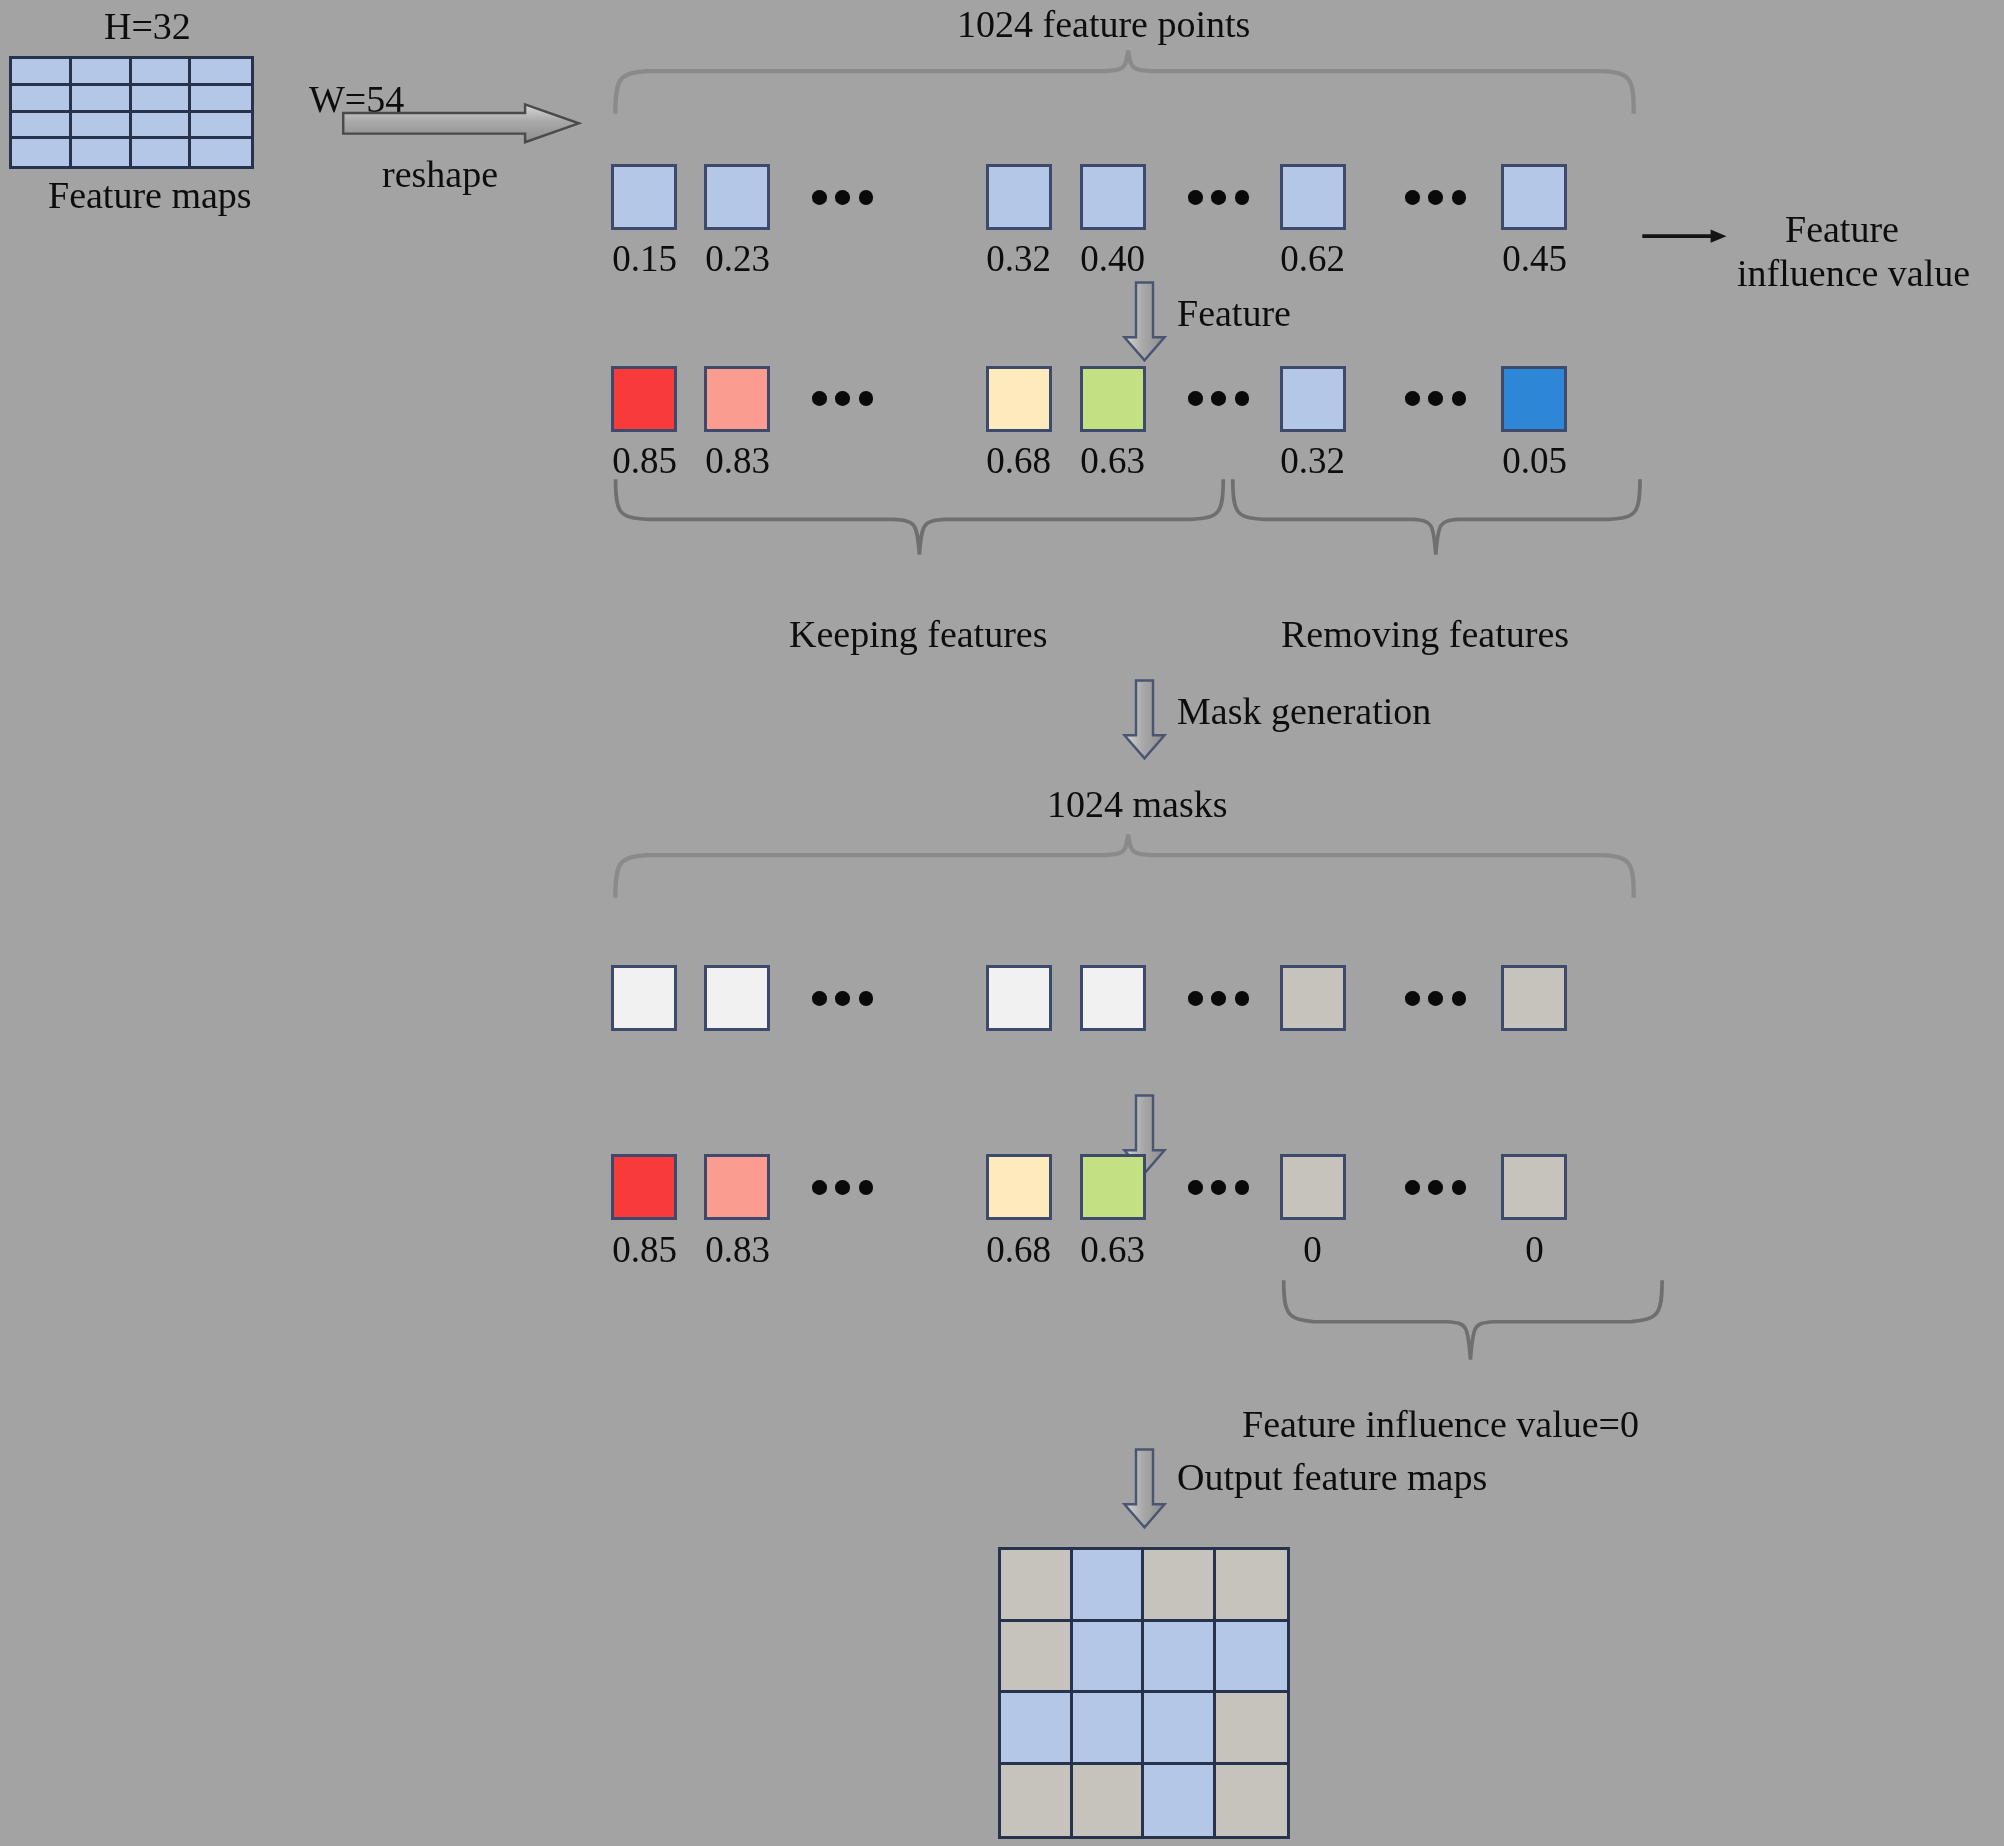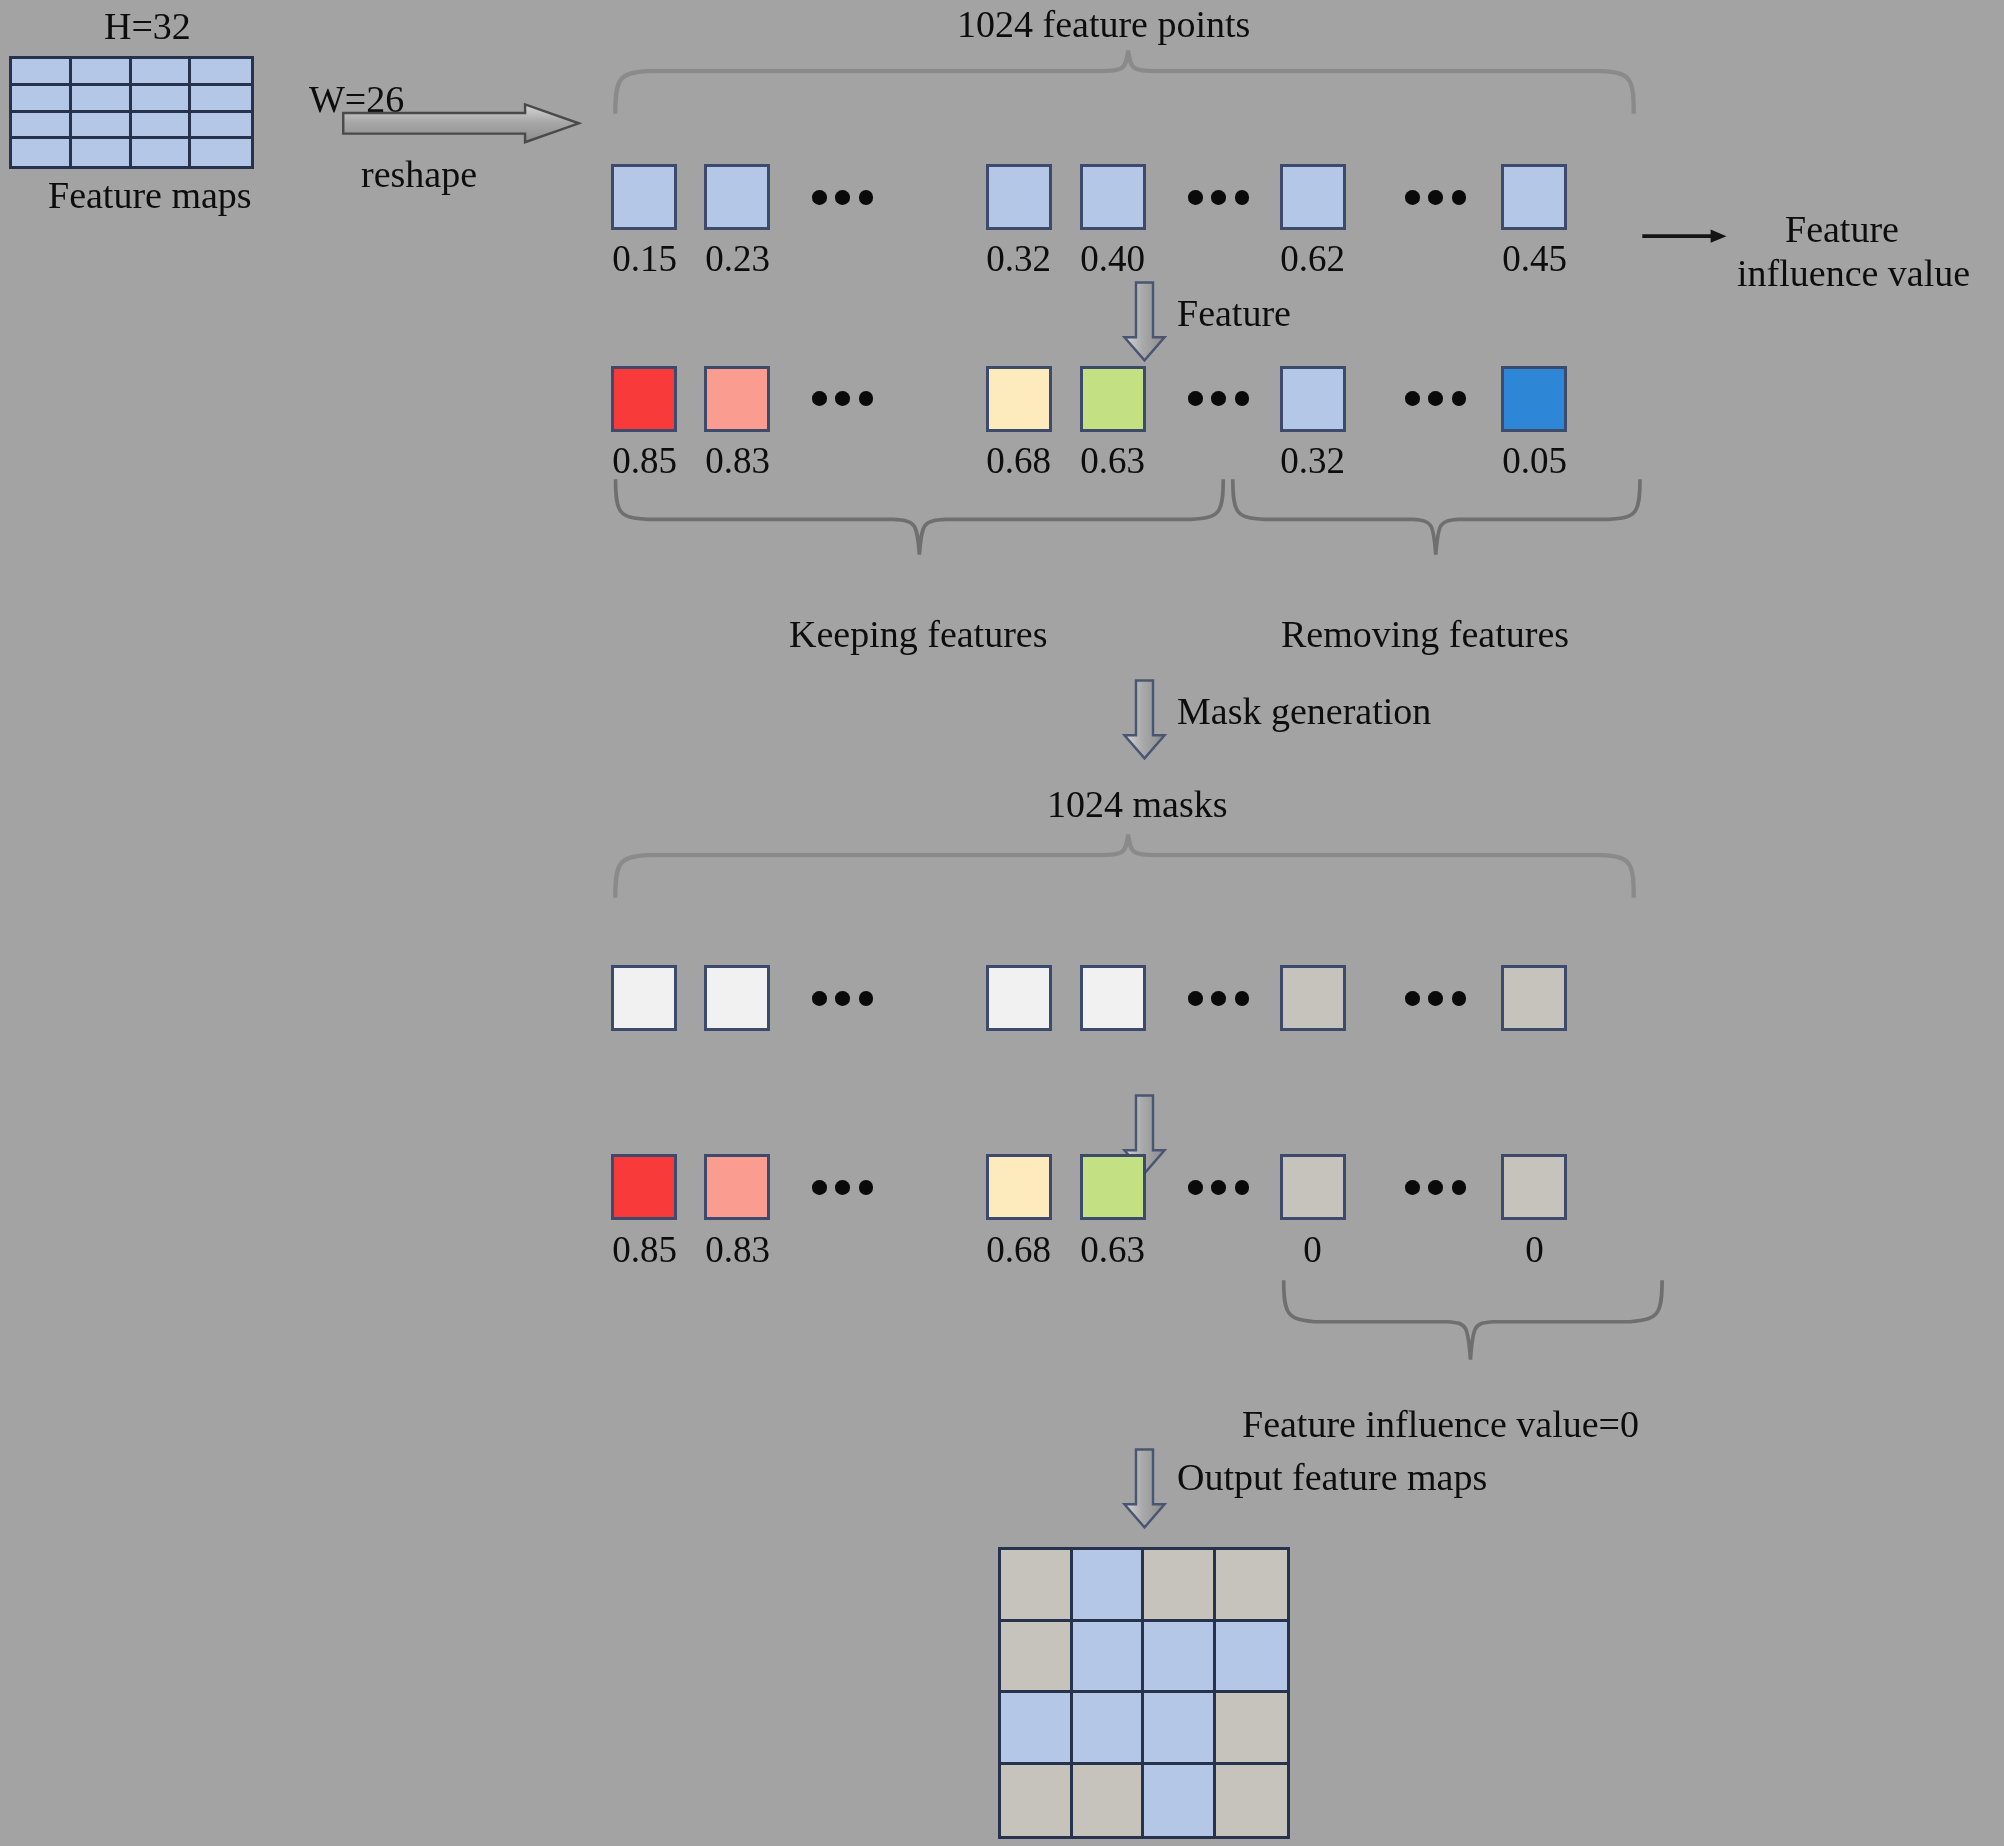--- a/index.html
+++ b/index.html
@@ -92,36 +92,36 @@
       <div style="background: rgb(180, 199, 231);"></div>
       <div style="background: rgb(180, 199, 231);"></div>
       <div style="background: rgb(180, 199, 231);"></div>
       <div style="background: rgb(180, 199, 231);"></div>
       <div style="background: rgb(180, 199, 231);"></div>
       <div style="background: rgb(180, 199, 231);"></div>
     </div>
 
   <div class="txt t-big" style="left:48px;top:174px;">Feature maps</div>
 
-  <div class="txt t-big" style="left:309px;top:78px;">W=26</div>
+  <div class="txt t-big" style="left:309px;top:78px;">W=54</div>
 
   <div class="arrow-r" style="left:342px;top:103px;">
     <svg width="238" height="43" viewBox="0 0 390 70">
       <defs>
         <linearGradient id="gArrH" x1="0" y1="0" x2="0" y2="1">
           <stop offset="0%" stop-color="#d7d7d7"></stop>
           <stop offset="45%" stop-color="#a9a9a9"></stop>
           <stop offset="100%" stop-color="#8d8d8d"></stop>
         </linearGradient>
       </defs>
       <path d="M2,16 L300,16 L300,2 L388,33 L300,64 L300,50 L2,50 Z" fill="url(#gArrH)" stroke="#4a4a4a" stroke-width="4"></path>
     </svg>
   </div>
 
-  <div class="txt t-big" style="left:361px;top:153px;">reshape</div>
+  <div class="txt t-big" style="left:382px;top:153px;">reshape</div>
 
   <div class="txt t-big" style="left:957px;top:3.1px;">1024 feature points</div>
 
   <div class="brace" style="left:611px;top:48px;">
     <svg width="1027" height="67" viewBox="0 0 1680 110">
       <path d="M4,108 C4,50 10,40 60,38 L800,38 C840,38 842,34 846,4
                C850,34 852,38 892,38 L1622,38 C1672,40 1676,50 1676,108" fill="none" stroke="#8a8a8a" stroke-width="7"></path>
     </svg>
   </div>
 

